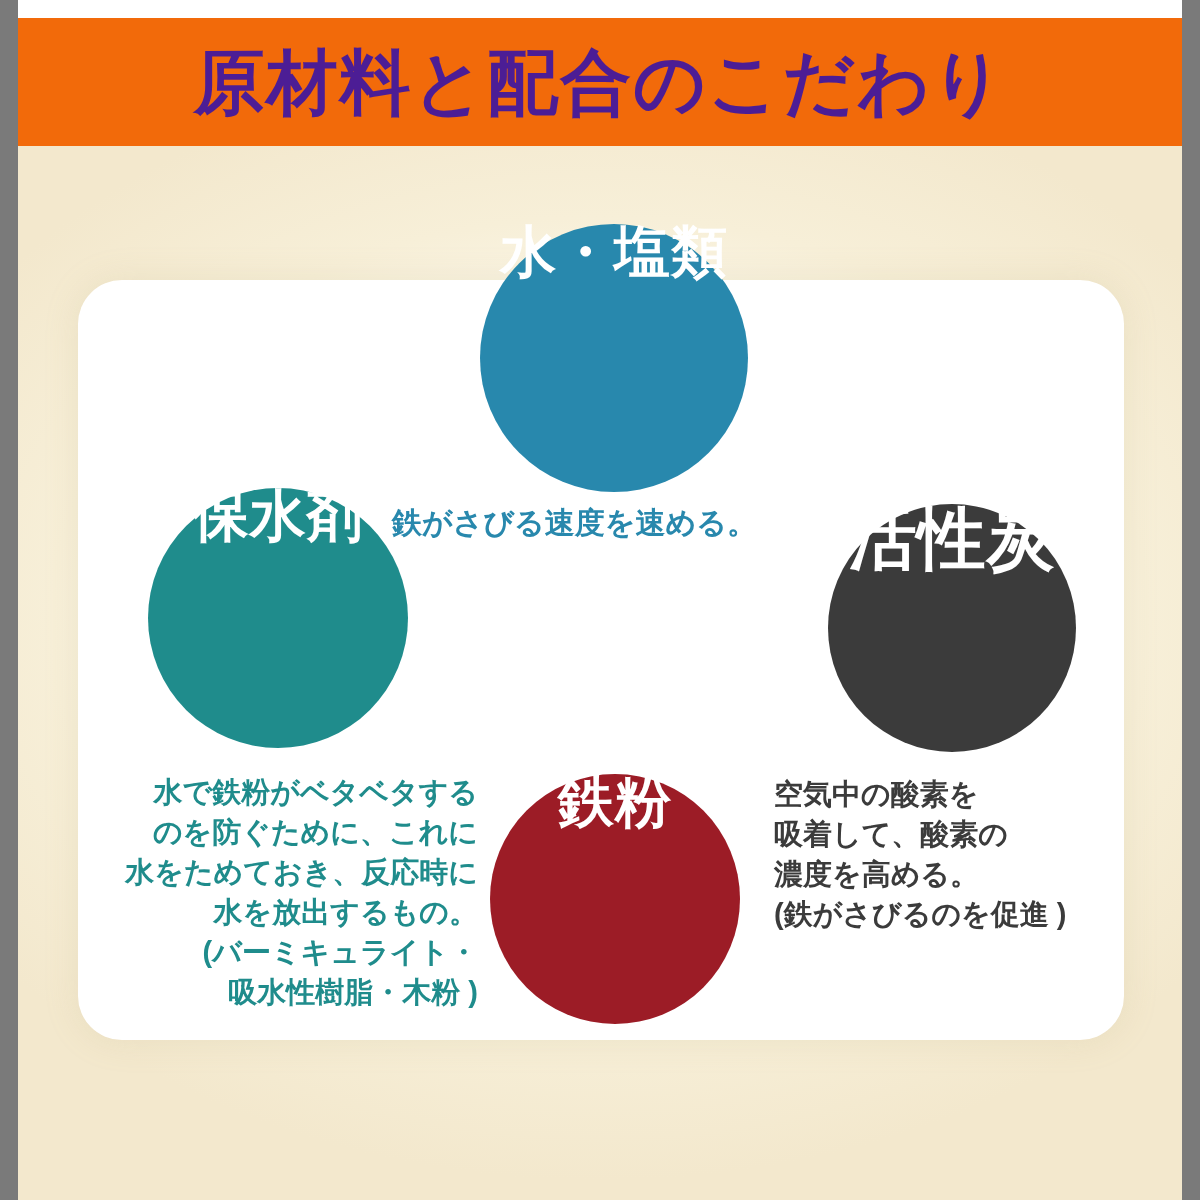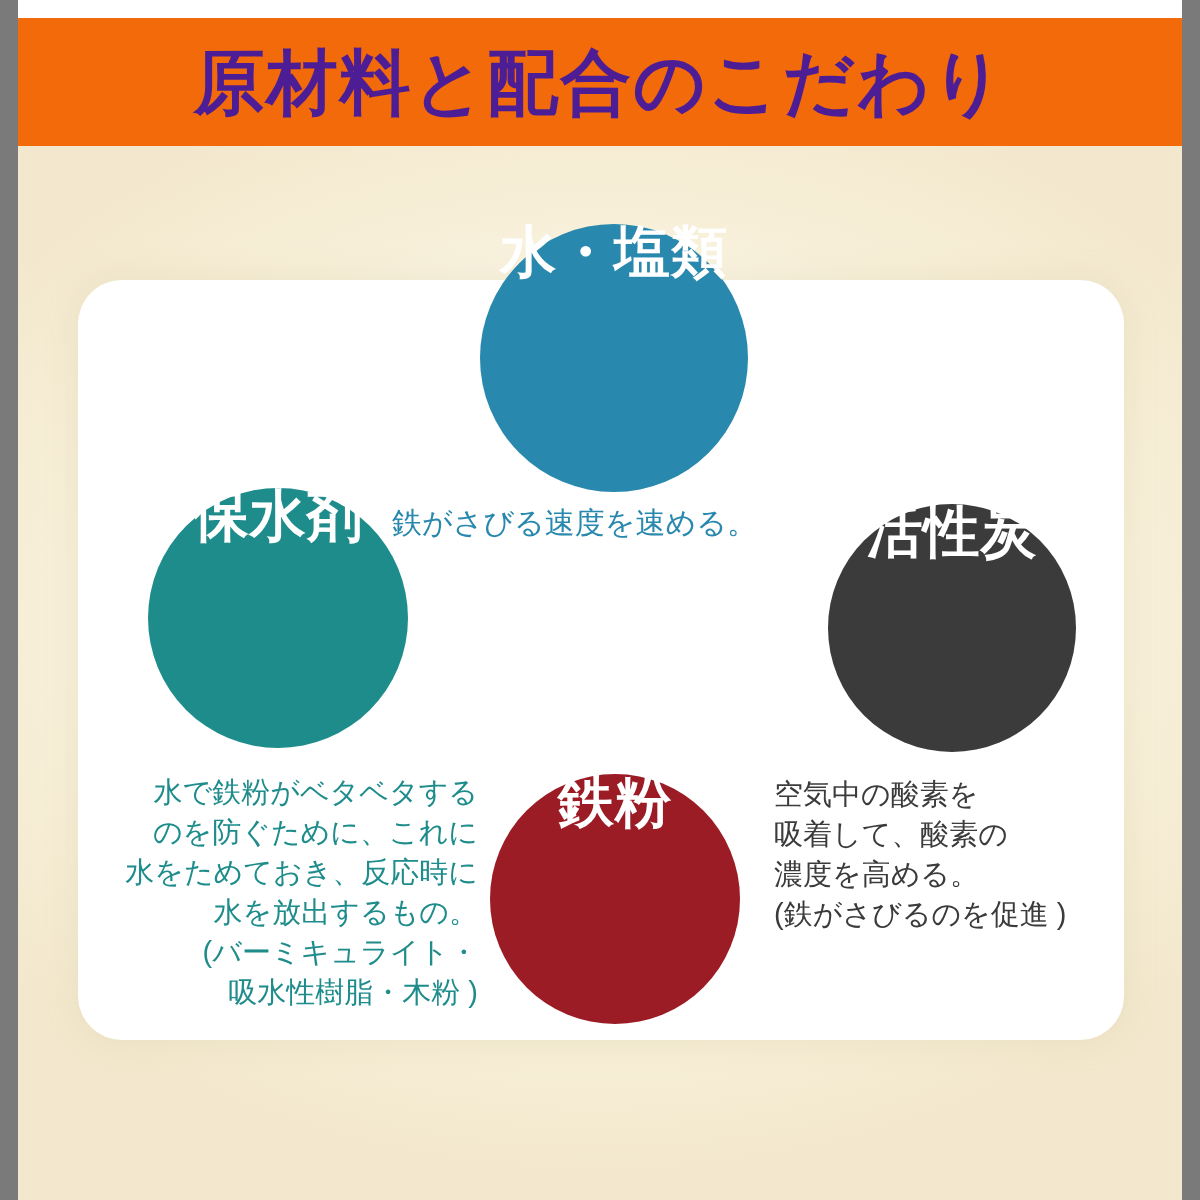--- a/index.html
+++ b/index.html
@@ -111,35 +111,35 @@
     height: 260px;
     background: #1f8c8c;
     font-size: 56px;
   }
   .circle-carbon {
     left: 810px;
     top: 358px;
     width: 248px;
     height: 248px;
     background: #3b3b3b;
-    font-size: 56px;
+    font-size: 68px;
   }
   .circle-iron {
     left: 472px;
     top: 628px;
     width: 250px;
     height: 250px;
     background: #9c1c26;
     font-size: 56px;
   }
 
   
   .caption {
     position: absolute;
-    font-weight: normal;
+    font-weight: bold;
     line-height: 1.38;
     white-space: pre-line;
   }
   .cap-water {
     left: 374px;
     top: 356px;
     font-size: 30px;
     color: #2888ad;
     width: 460px;
     text-align: left;

